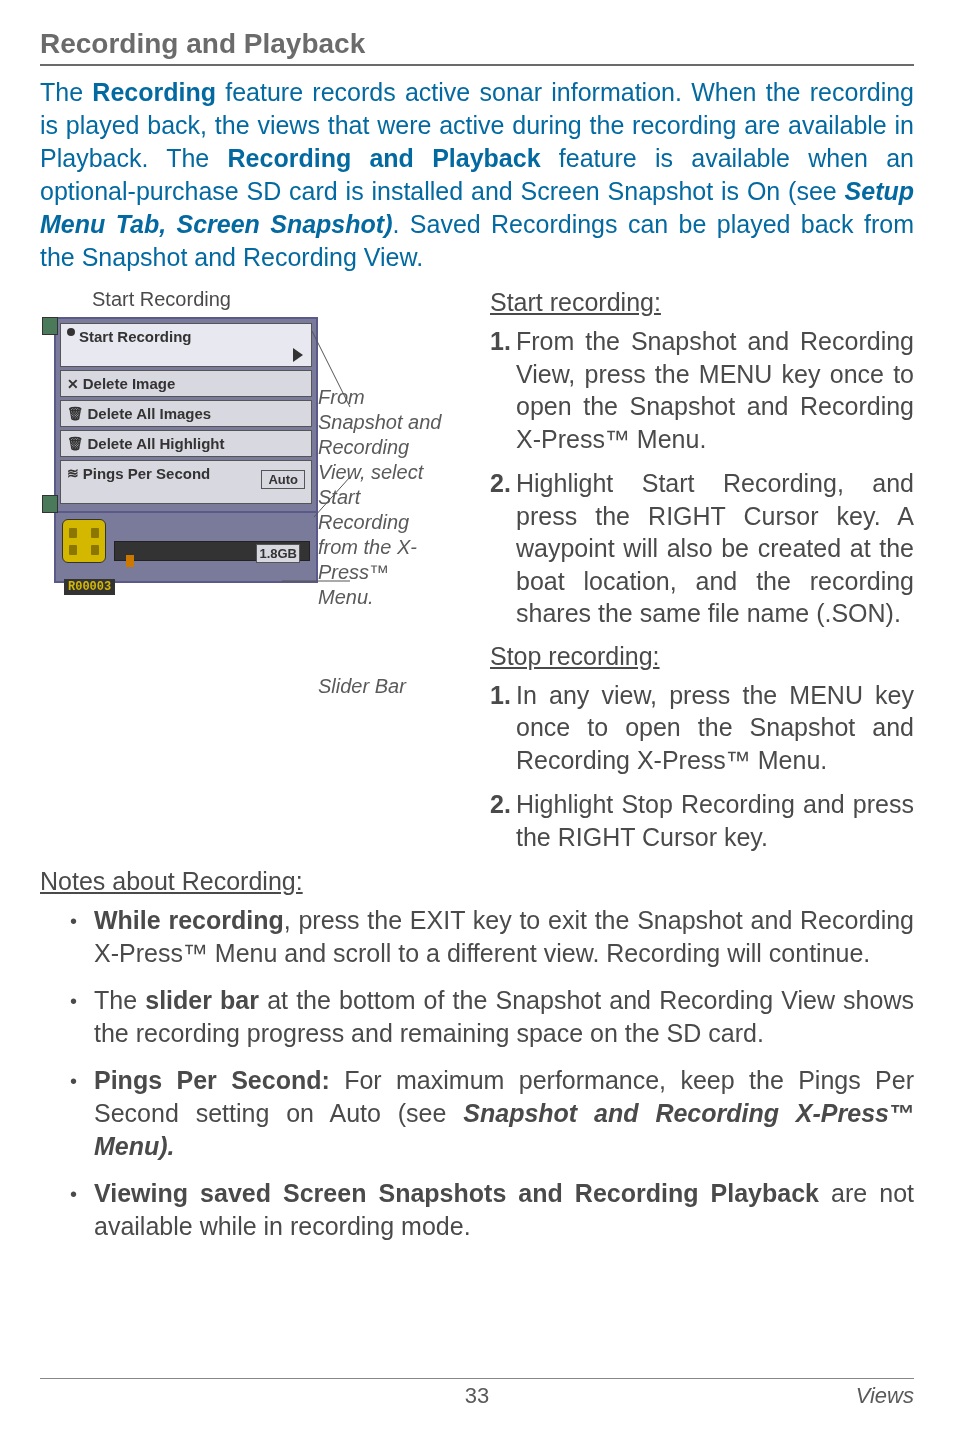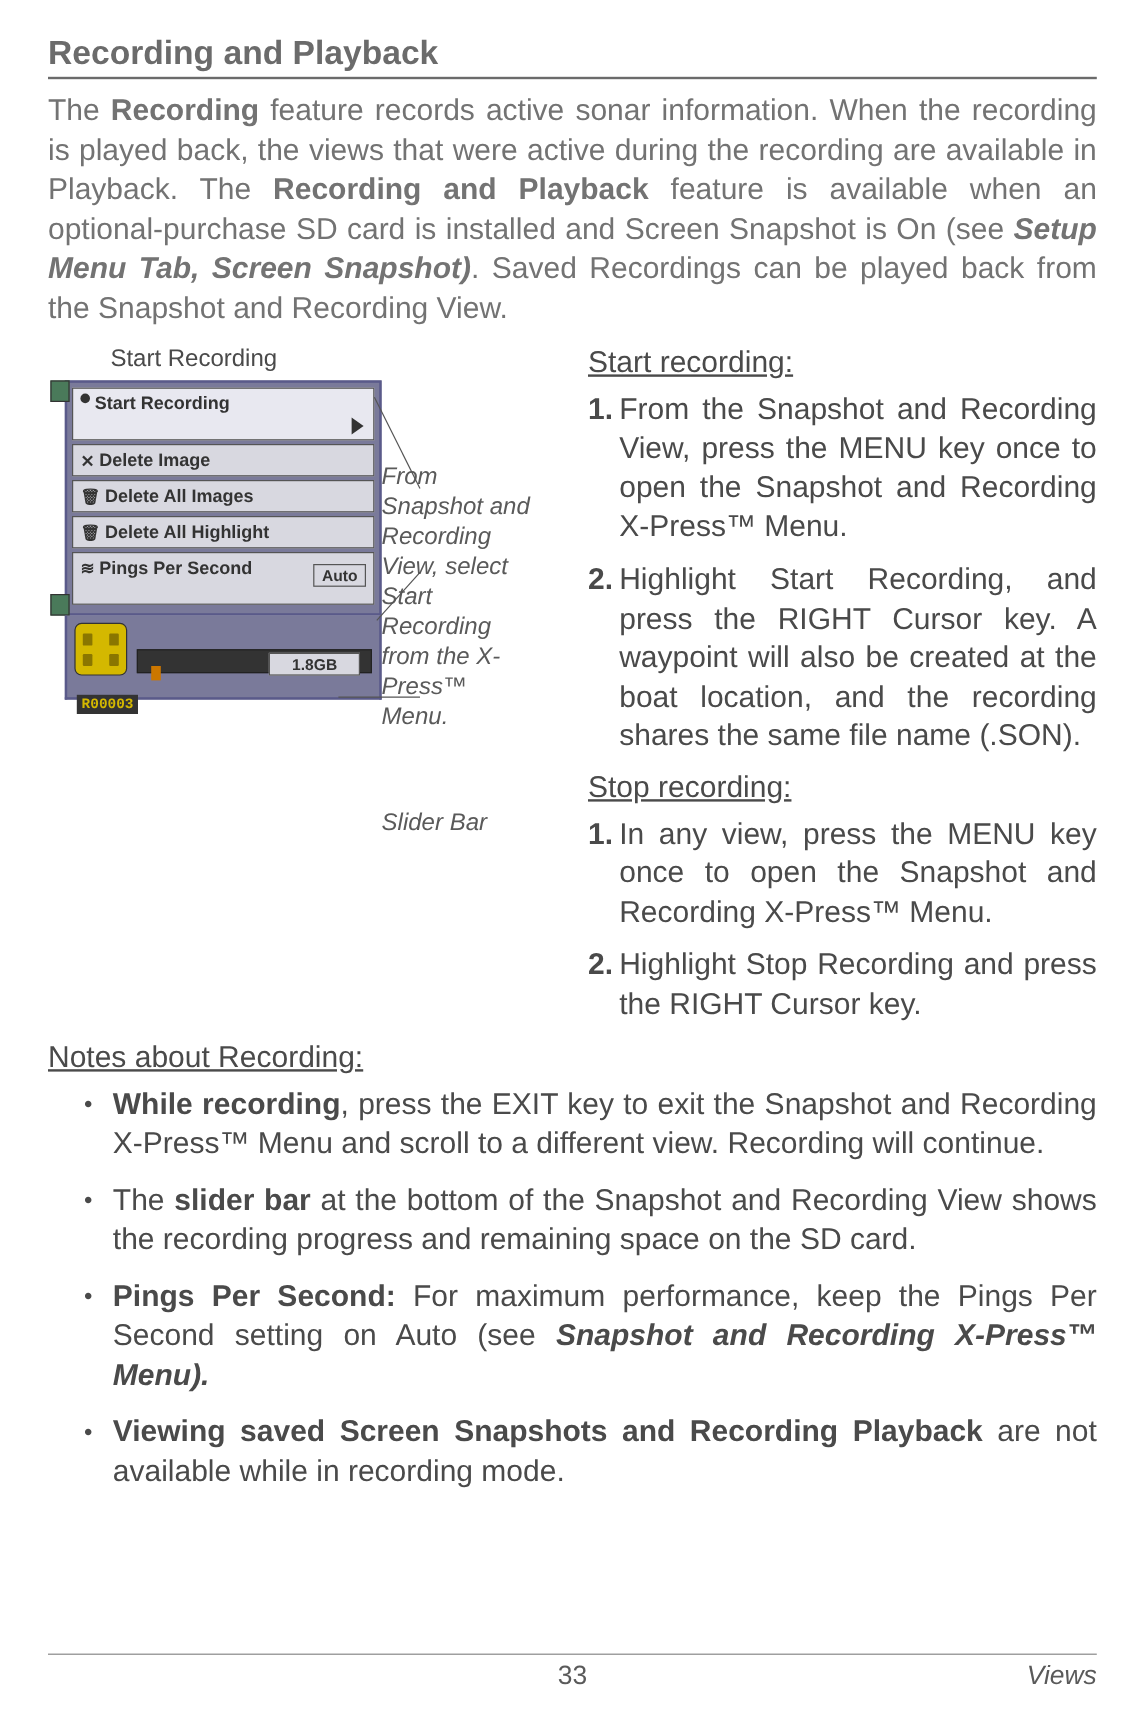--- a/index.html
+++ b/index.html
@@ -18,21 +18,21 @@
     color: #6b6b6b;
     border-bottom: 2px solid #6b6b6b;
     padding-bottom: 4px;
     margin-bottom: 10px;
     font-family: Arial, sans-serif;
   }
   .body-text {
     font-size: 25px;
     line-height: 1.32;
     text-align: justify;
-    color: #737373;
+    color: #0369a1;
     font-family: Arial, sans-serif;
     margin-bottom: 14px;
   }
   .body-text b { font-weight: bold; }
   .body-text i { font-style: italic; font-weight: bold; }
   
   .columns {
     display: flex;
     gap: 18px;
     margin-top: 4px;
@@ -162,21 +162,21 @@
     background: #333;
     border: 1px solid #222;
     position: relative;
   }
   .slider-gb {
     position: absolute;
     right: 10px;
     bottom: 0;
     background: #d8d8e0;
     border: 1px solid #555;
-    padding: 1px 18px;
+    padding: 1px 2px;
     font-size: 13px;
     font-weight: bold;
     color: #333;
   }
   .slider-marker {
     position: absolute;
     left: 12px;
     bottom: -4px;
     width: 8px;
     height: 12px;

